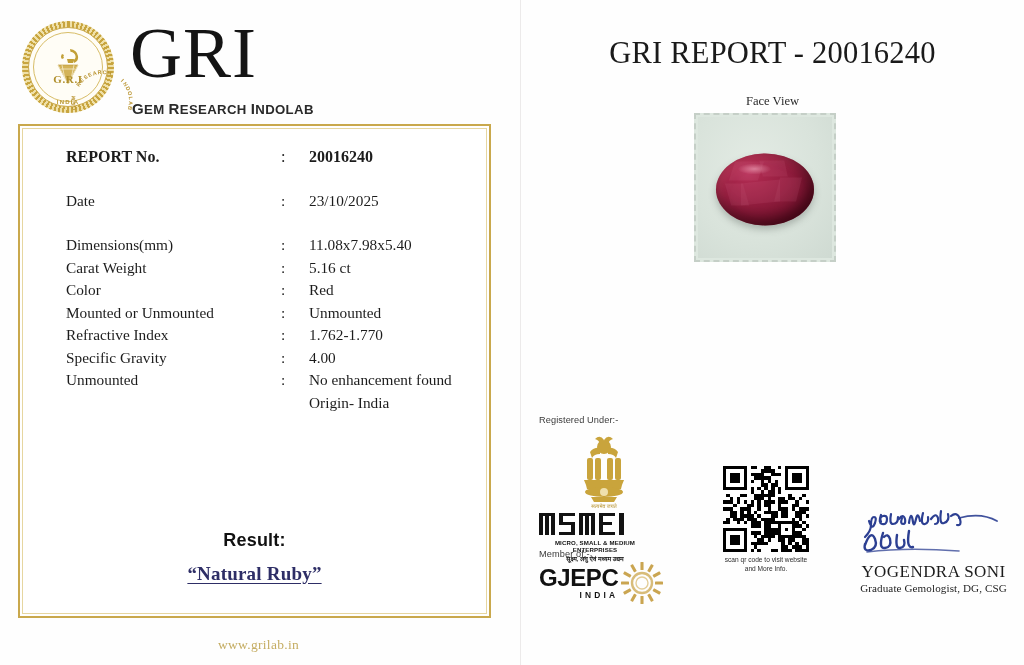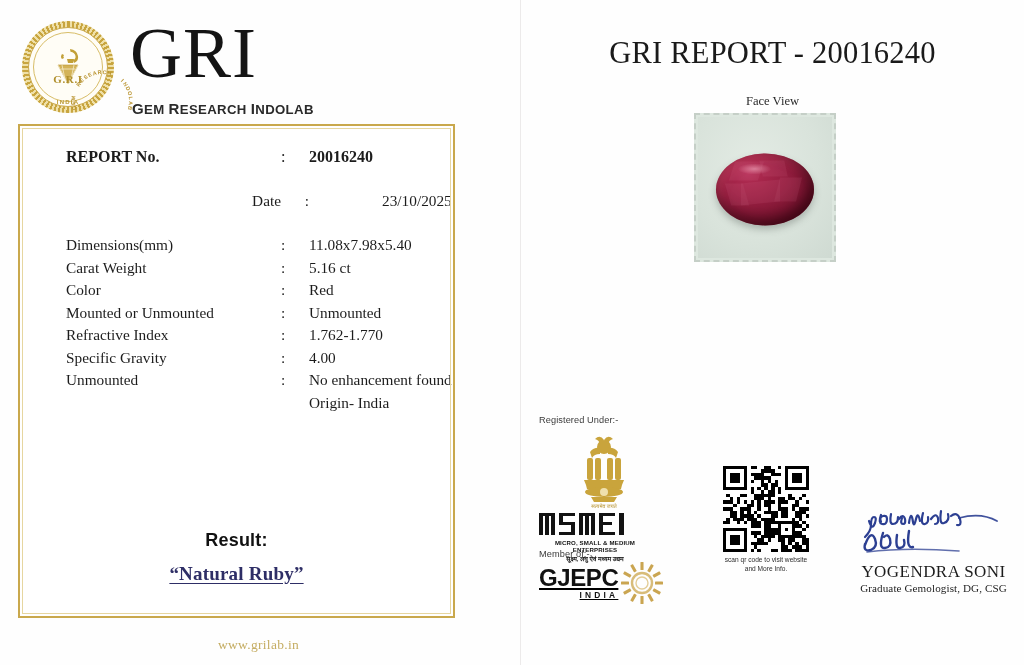--- a/index.html
+++ b/index.html
@@ -101,21 +101,21 @@
     letter-spacing: .35px;
     margin-top: 12px;
     margin-left: 2px;
   }
   .brand-sub .cap { font-size: 15px; }
 
   
   #detail-box {
     position: absolute;
     left: 18px; top: 124px;
-    width: 437px; height: 494px;
+    width: 473px; height: 494px;
     border: 2.2px solid #c9a84c;
     background: #ffffff;
   }
   #detail-box::after {
     content: "";
     position: absolute; inset: 1.6px;
     border: 0.8px solid #e6d6a0;
     pointer-events: none;
   }
   table.specs {
@@ -124,21 +124,21 @@
     border-collapse: collapse;
     font-size: 15.3px;
     color: #1c1c1c;
   }
   table.specs td { padding: 0; vertical-align: top; }
   td.k { width: 215px; white-space: nowrap; }
   td.c { width: 28px; text-align: left; }
   td.v { white-space: nowrap; }
   tr.r-report td { font-weight: 700; font-size: 16px; padding-bottom: 26px; }
   tr.r-report td.c { font-weight: 400; }
-  tr.r-date td { padding-bottom: 26px; text-align: right; }
+  tr.r-date td { padding-bottom: 26px; }
   tr.r-body td { padding-bottom: 4.5px; }
   tr.r-last td { padding-bottom: 0; }
 
   #result-block {
     position: absolute;
     left: 0; right: 0; top: 404px;
     text-align: center;
   }
   #result-label {
     font-family: "Liberation Sans", sans-serif;
@@ -307,21 +307,20 @@
   #member-block {
     position: absolute;
     left: 18px; top: 549px;
     width: 170px;
   }
   #gjepc-row {
     display: flex;
     align-items: center;
     gap: 0;
     margin-top: 2px;
-    text-decoration: underline;
   }
   #gjepc-text { line-height: 1; }
   #gjepc-word {
     font-family: "Liberation Sans", sans-serif;
     font-size: 24px; font-weight: 700;
     color: #121212;
     letter-spacing: -.4px;
   }
   #gjepc-india {
     font-family: "Liberation Sans", sans-serif;

